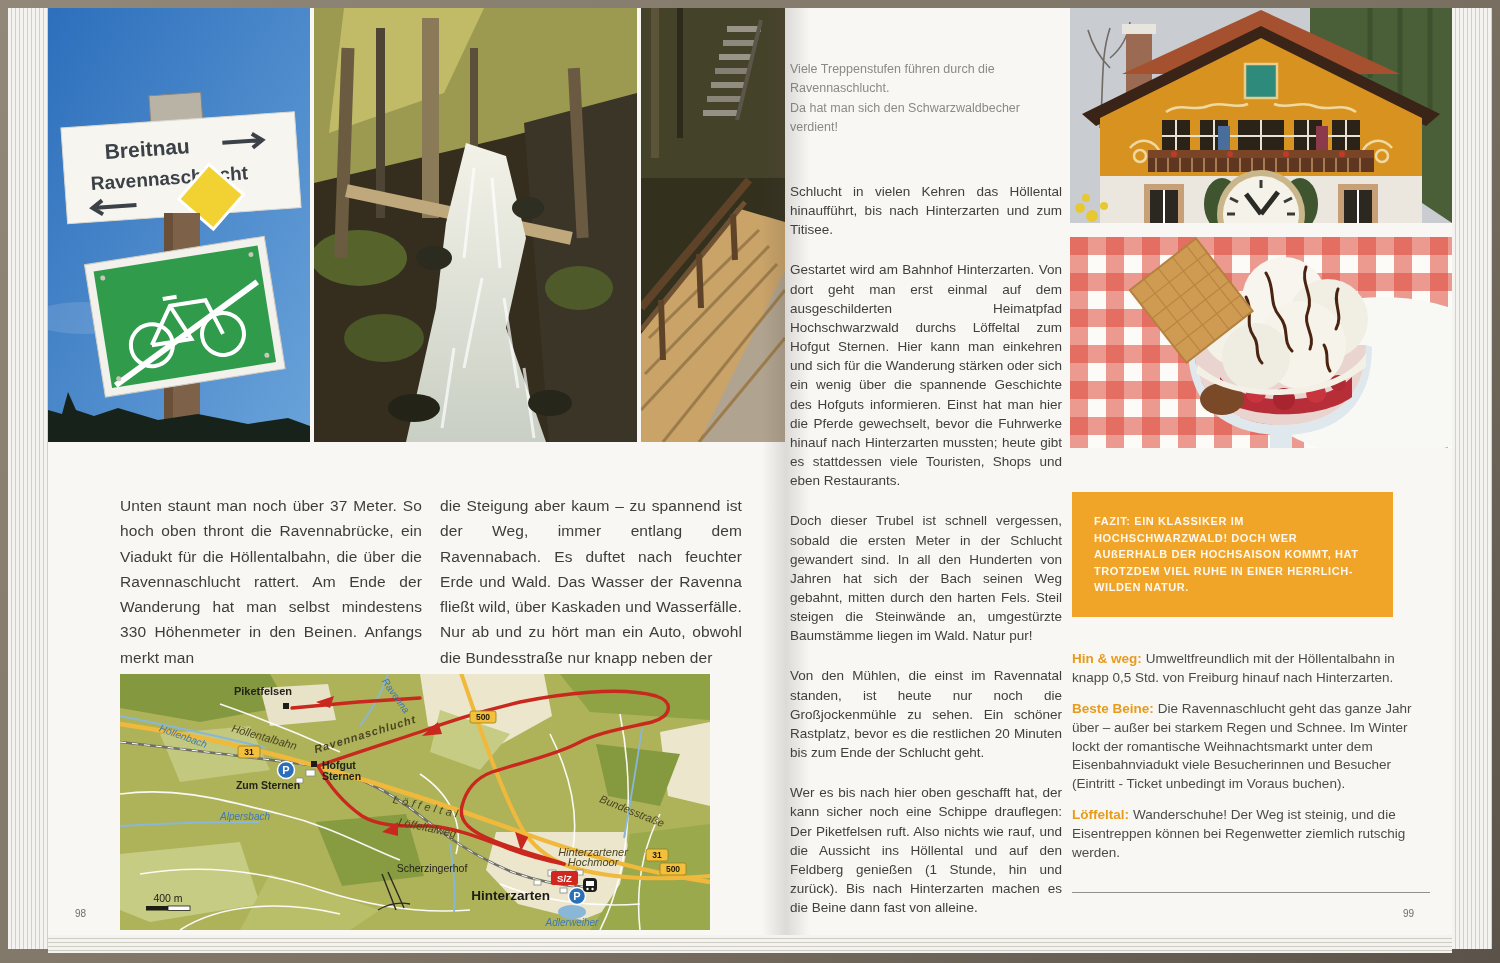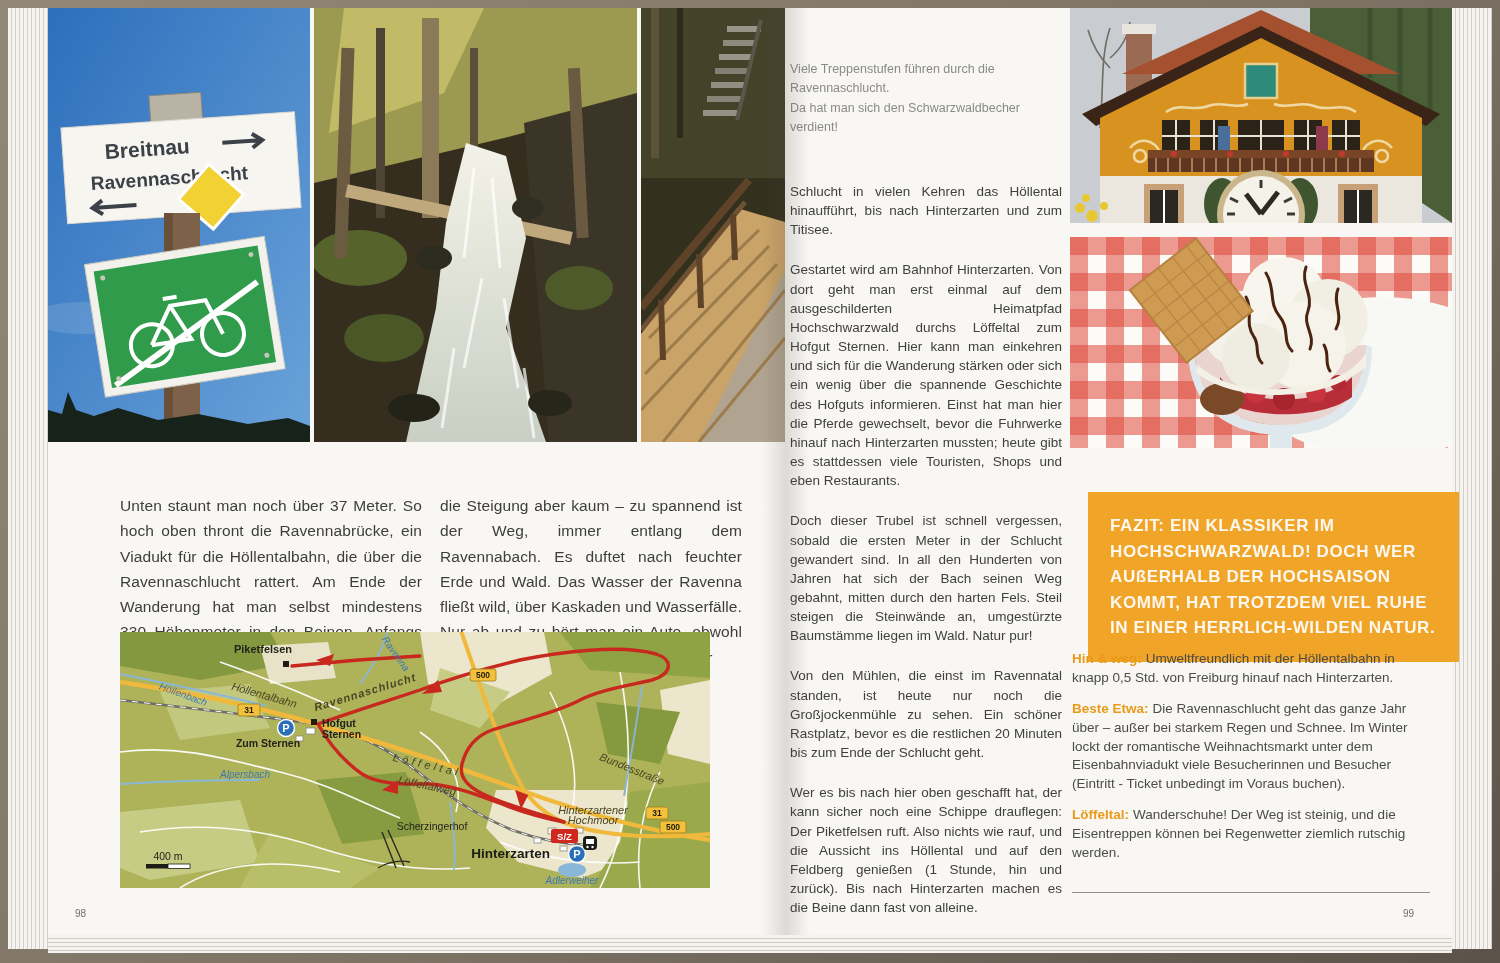--- a/index.html
+++ b/index.html
@@ -23,23 +23,23 @@
   .bodycol{position:absolute;width:302px;font-size:15.5px;line-height:1.63;color:#3d3d3b;
      text-align:justify;letter-spacing:0.1px;}
   .col1{left:120px;top:493px;}
   .col2{left:440px;top:493px;}
   .pagenum{position:absolute;font-size:10px;color:#6e6e6b;}
   
   .caption{position:absolute;left:790px;top:60px;width:270px;font-size:12.5px;line-height:1.55;color:#8a8a87;}
   .maincol{position:absolute;left:790px;top:182px;width:272px;font-size:13.5px;line-height:1.42;
      color:#3f3f3d;text-align:justify;}
   .maincol p{margin:0 0 21px 0;}
-  .fazit{position:absolute;left:1072px;top:492px;width:371px;box-sizing:border-box;
-     padding:21px 22px;background:#F0A428;color:#fdf8ef;font-weight:bold;font-size:17px;
-     line-height:1.5;letter-spacing:0.6px;margin-left:16px;}
+  .fazit{position:absolute;left:1072px;top:492px;width:321px;box-sizing:border-box;
+     padding:21px 22px;background:#F0A428;color:#fdf8ef;font-weight:bold;font-size:11px;
+     line-height:1.5;letter-spacing:0.6px;}
   .infolist{position:absolute;left:1072px;top:650px;width:368px;font-size:13.5px;line-height:1.4;color:#4b4b48;}
   .infolist .item{margin:0 16px 12px 0;}
   .infolist .lbl{color:#E89B1B;font-weight:bold;margin-right:4px;}
   .rule{position:absolute;left:1072px;top:892px;width:358px;height:1px;background:#8f8f8b;}
   
   .mt{font-family:"Liberation Sans",sans-serif;}
   .m-place{font-size:11px;fill:#23231a;font-weight:bold;}
   .m-town{font-size:13.5px;fill:#1d1d15;font-weight:bold;}
   .m-small{font-size:10.5px;fill:#23231a;}
   .m-water{font-size:10px;fill:#3d78b4;font-style:italic;}
@@ -159,21 +159,21 @@
       <line x1="0" y1="322" x2="104" y2="194" stroke="#6e5133" stroke-width="5"></line>
       <line x1="20" y1="292" x2="22" y2="352" stroke="#5f4328" stroke-width="6"></line>
       <line x1="58" y1="246" x2="60" y2="300" stroke="#5f4328" stroke-width="6"></line>
       <line x1="92" y1="206" x2="94" y2="252" stroke="#5f4328" stroke-width="6"></line>
     </svg>
   </div>
 
   <div class="bodycol col1">Unten staunt man noch über 37 Meter. So hoch oben thront die Ravennabrücke, ein Viadukt für die Höllentalbahn, die über die Ravennaschlucht rattert. Am Ende der Wanderung hat man selbst mindestens 330 Höhenmeter in den Beinen. Anfangs merkt man</div>
   <div class="bodycol col2">die Steigung aber kaum – zu spannend ist der Weg, immer entlang dem Ravennabach. Es duftet nach feuchter Erde und Wald. Das Wasser der Ravenna fließt wild, über Kaskaden und Wasserfälle. Nur ab und zu hört man ein Auto, obwohl die Bundesstraße nur knapp neben der</div>
 
-  <div class="photo" style="left:120px;top:632px;width:590px;height:256px;">
+  <div class="photo" style="left:120px;top:674px;width:590px;height:256px;">
     <svg viewBox="0 0 590 256" width="590" height="256" class="mt">
       <rect width="590" height="256" fill="#AEB35A"></rect>
 
       <polygon points="0,0 150,0 168,32 80,48 0,34" fill="#84993F"></polygon>
       <polygon points="300,0 424,0 432,42 378,72 308,52" fill="#ECE6CC"></polygon>
       <polygon points="140,14 208,10 216,46 150,52" fill="#E8E2C8"></polygon>
       <polygon points="440,0 590,0 590,46 470,38" fill="#8FA244"></polygon>
       <polygon points="540,58 590,48 590,132 548,122" fill="#ECE6CC"></polygon>
       <polygon points="476,70 560,80 540,132 488,122" fill="#85993F"></polygon>
       <polygon points="196,148 286,140 304,202 222,212" fill="#879B41"></polygon>
@@ -480,21 +480,21 @@
     </svg>
   </div>
 
   <div class="fazit">FAZIT: EIN KLASSIKER IM HOCHSCHWARZWALD! DOCH WER AUßERHALB DER HOCHSAISON KOMMT, HAT TROTZDEM VIEL RUHE IN EINER HERRLICH-WILDEN NATUR.</div>
 
   <div class="infolist">
     <div class="item">
       <span class="lbl">Hin &amp; weg:</span><span>Umweltfreundlich mit der Höllentalbahn in knapp 0,5 Std. von Freiburg hinauf nach Hinterzarten.</span>
     </div>
     <div class="item">
-      <span class="lbl">Beste Etwa:</span><span>Die Ravennaschlucht geht das ganze Jahr über – außer bei starkem Regen und Schnee. Im Winter lockt der romantische Weihnachtsmarkt unter dem Eisenbahnviadukt viele Besucherinnen und Besucher (Eintritt - Ticket unbedingt im Voraus buchen).</span>
+      <span class="lbl">Beste Beine:</span><span>Die Ravennaschlucht geht das ganze Jahr über – außer bei starkem Regen und Schnee. Im Winter lockt der romantische Weihnachtsmarkt unter dem Eisenbahnviadukt viele Besucherinnen und Besucher (Eintritt - Ticket unbedingt im Voraus buchen).</span>
     </div>
     <div class="item">
       <span class="lbl">Löffeltal:</span><span>Wanderschuhe! Der Weg ist steinig, und die Eisentreppen können bei Regenwetter ziemlich rutschig werden.</span>
     </div>
   </div>
   <div class="rule"></div>
 
   <div class="pagenum" style="left:1403px;top:908px;">99</div>
 
   <div class="gutter"></div>

